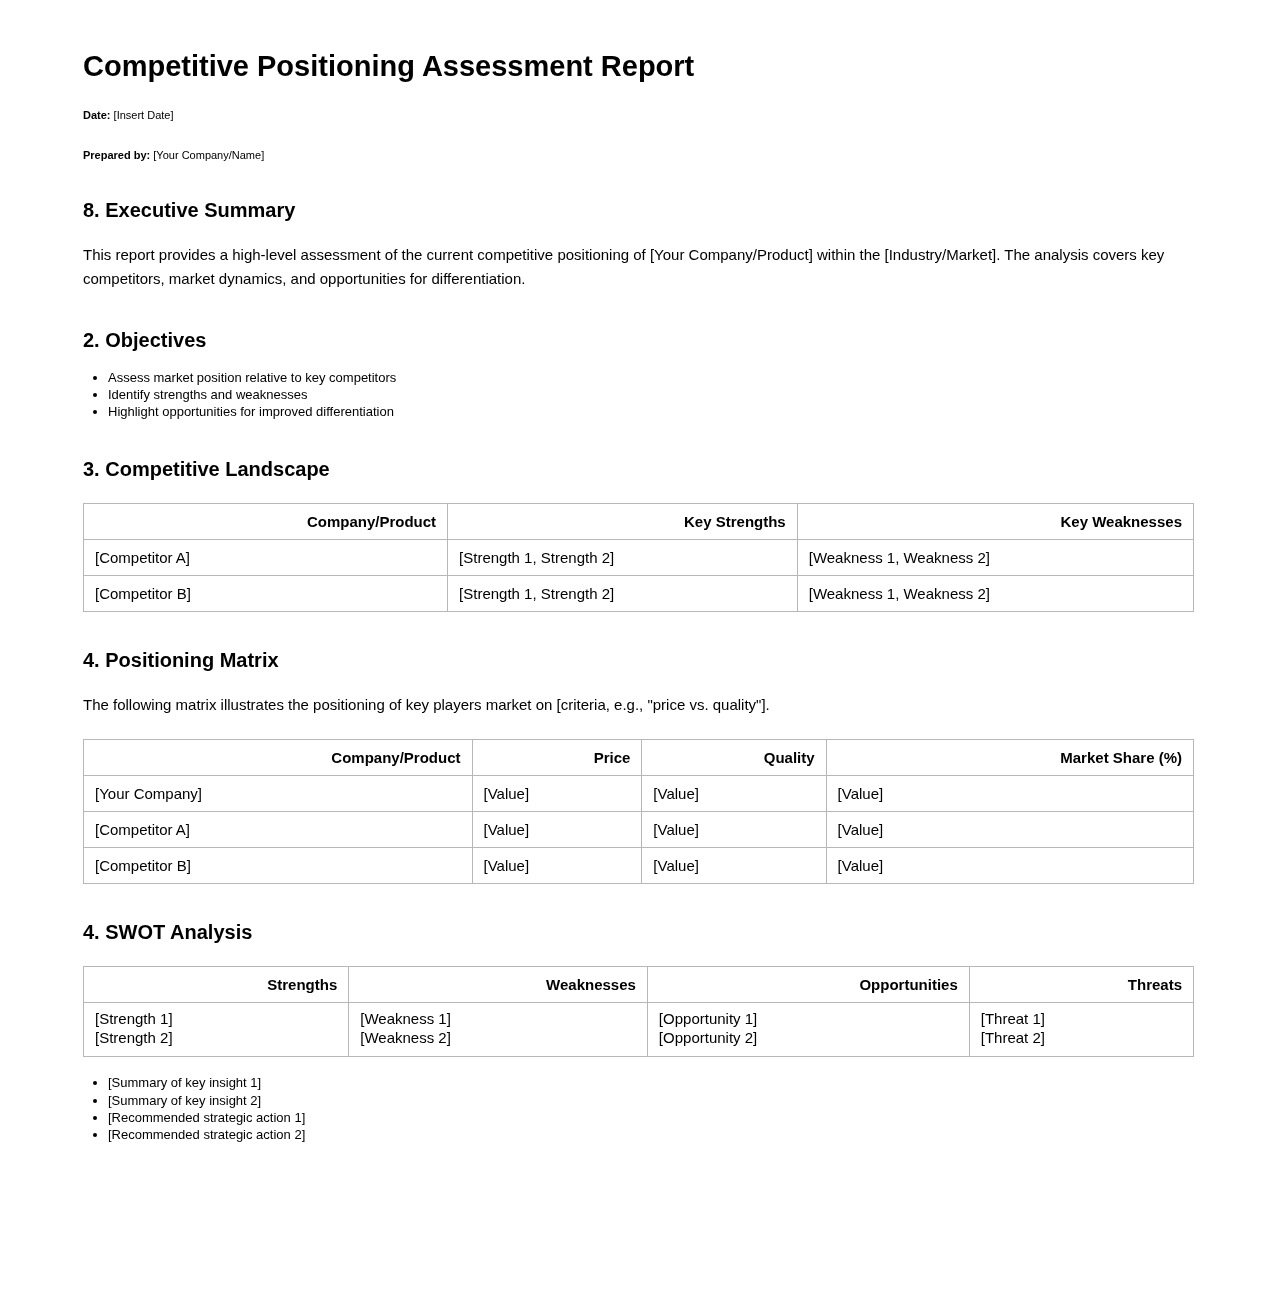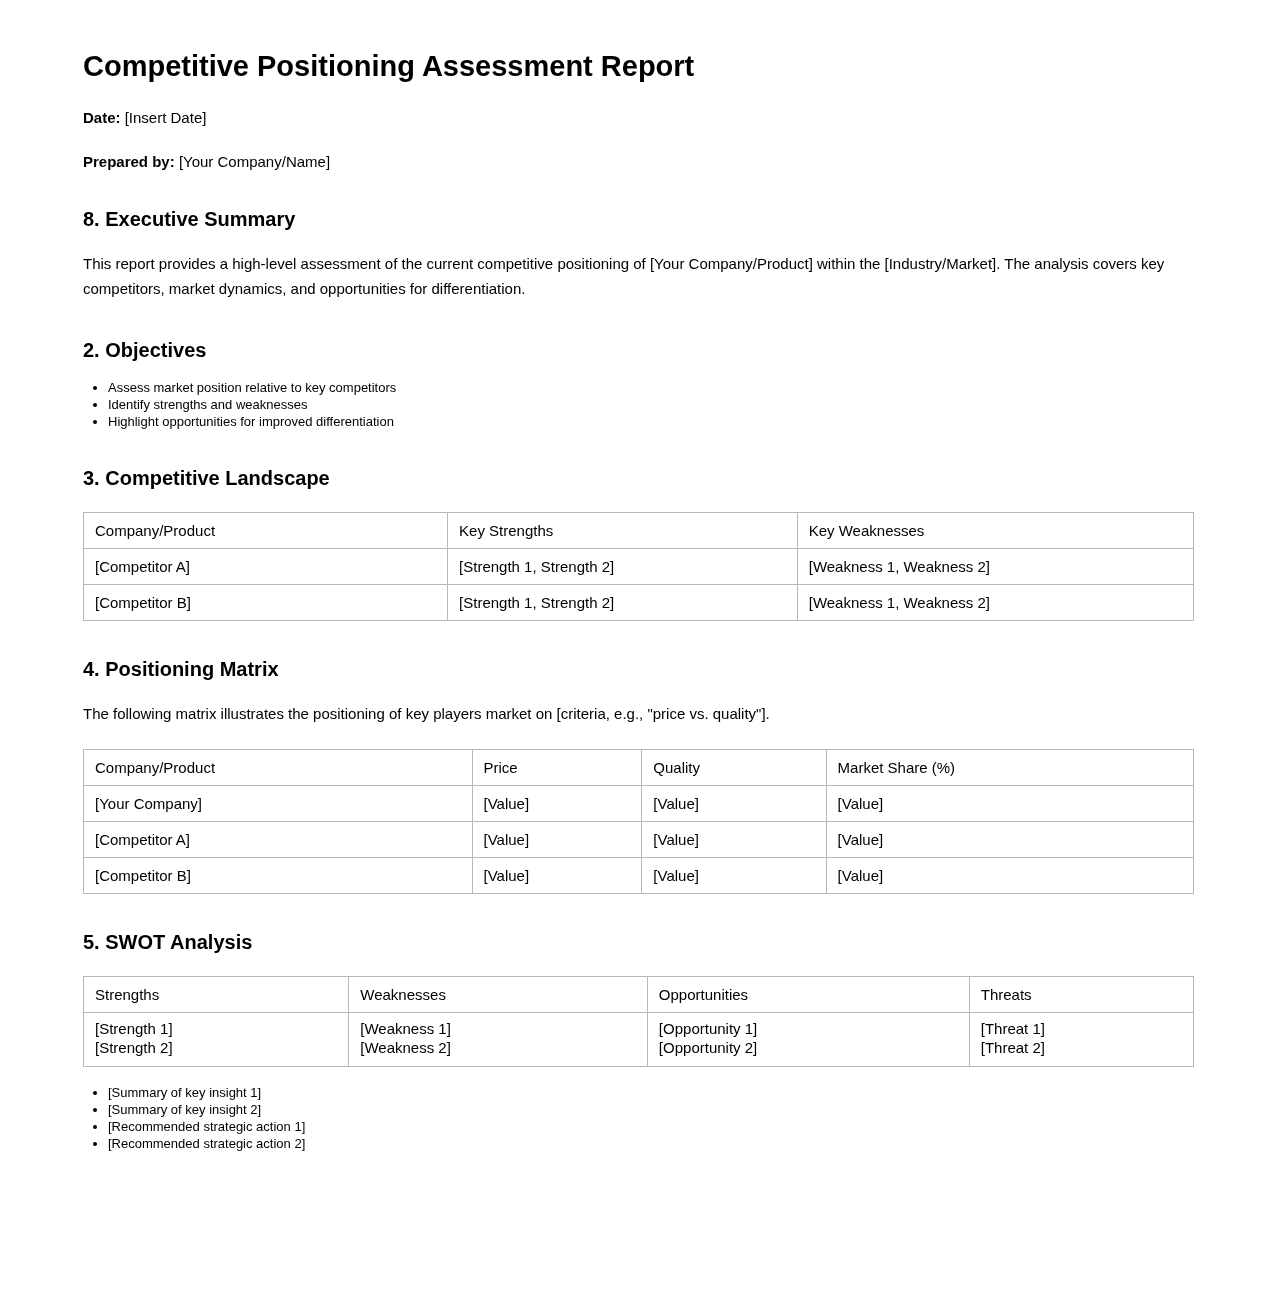--- a/index.html
+++ b/index.html
@@ -13,21 +13,21 @@
     width: 1111px;
     padding: 50px 83px 60px 83px;
   }
   h1.doc-title {
     font-size: 29px;
     font-weight: bold;
     margin: 0 0 0 0;
     line-height: 1.15;
   }
   p.meta {
-    font-size: 15px;
+    font-size: 11px;
     margin: 26px 0 0 0;
     line-height: 1.2;
   }
   h2.section-heading {
     font-size: 20px;
     font-weight: bold;
     margin: 36px 0 0 0;
     line-height: 1.2;
   }
   p.body-text {
@@ -53,21 +53,22 @@
   }
   table.doc-table th,
   table.doc-table td {
     border: 1px solid #b7b7b7;
     padding: 9px 11px;
     text-align: left;
     vertical-align: middle;
     overflow: hidden;
   }
   table.doc-table th {
-    font-weight: normal;
+    font-weight: bold;
+    text-align: right;
   }
   table.swot-table td {
     vertical-align: top;
     padding-top: 7px;
     padding-bottom: 9px;
   }
   .cell-line { line-height: 1.24; }
 </style>
 </head>
 <body>
@@ -156,21 +157,21 @@
       </tr>
       <tr>
         <td>[Competitor B]</td>
         <td>[Value]</td>
         <td>[Value]</td>
         <td>[Value]</td>
       </tr>
     </tbody>
   </table>
 
-  <h2 class="section-heading">5. SWOT Analysis</h2>
+  <h2 class="section-heading">4. SWOT Analysis</h2>
   <table class="doc-table swot-table">
     <colgroup>
       <col style="width:23.9%">
         <col style="width:26.9%">
         <col style="width:29%">
         <col style="width:20.2%">
     </colgroup>
     <thead>
       <tr>
         <th>Strengths</th>

